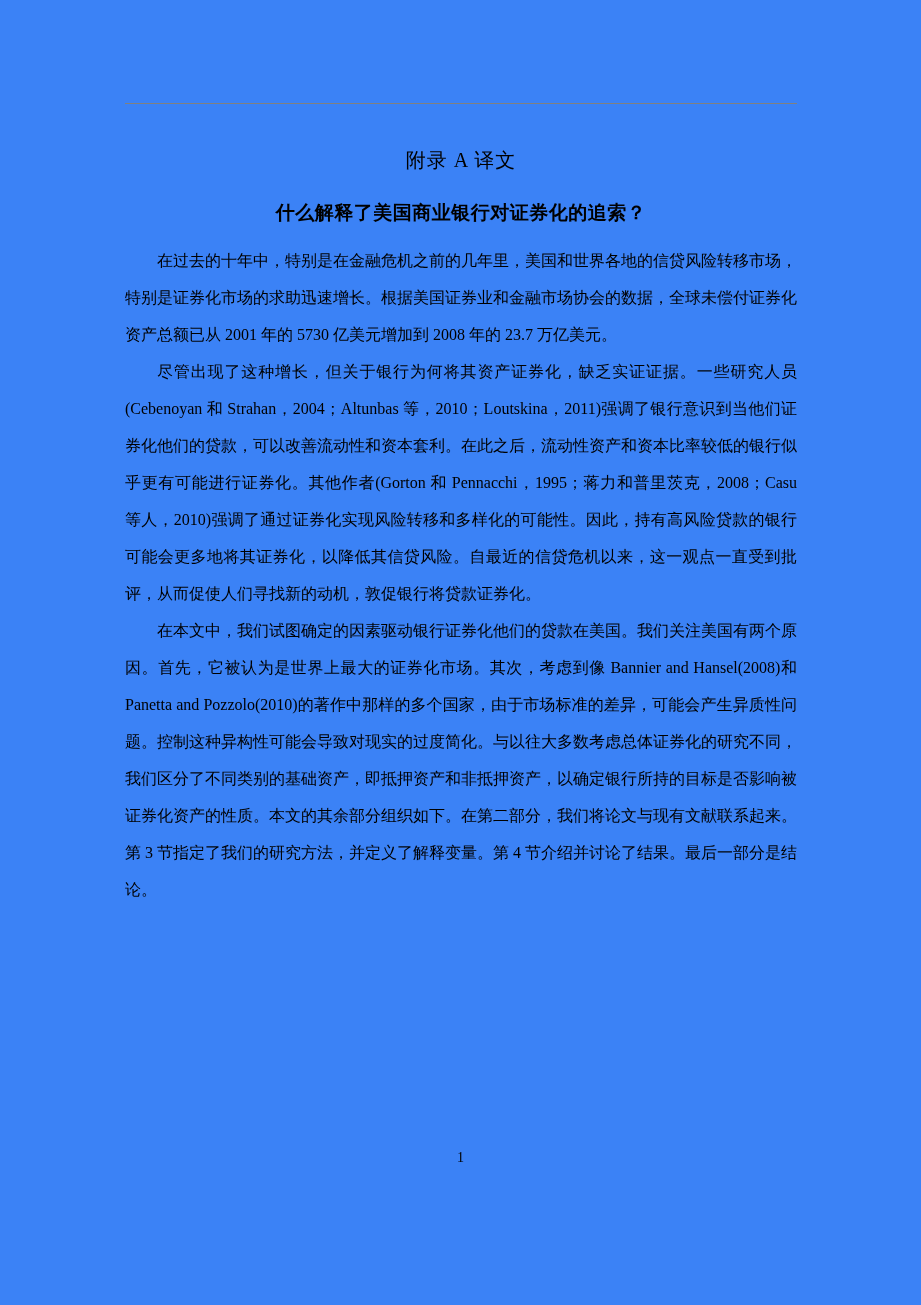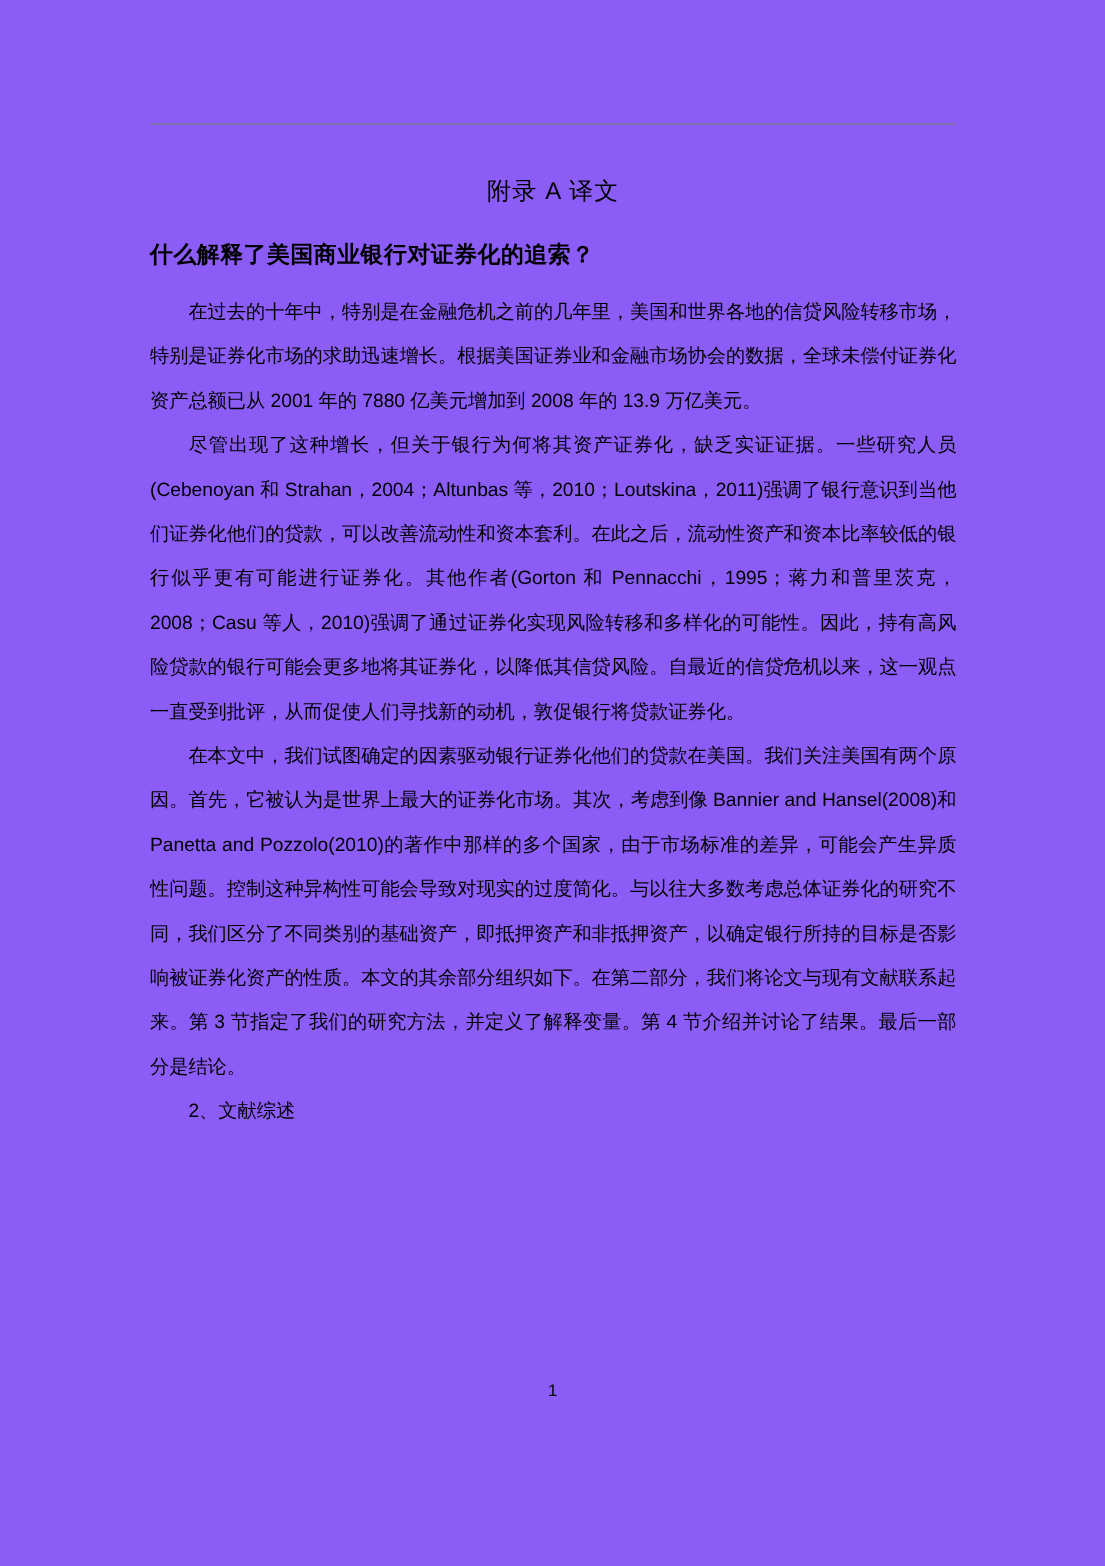--- a/index.html
+++ b/index.html
@@ -4,22 +4,22 @@
 <style>
   html, body {
     margin: 0;
     padding: 0;
     background: #ffffff;
   }
   .page {
     position: relative;
     width: 921px;
     height: 1305px;
-    background: #8b5cf6;
-    font-family: Liberation Sans, sans-serif;
+    background: #3b82f6;
+    font-family: Liberation Serif, serif;
     color: #000000;
     overflow: hidden;
   }
   .header-rule {
     position: absolute;
     top: 103px;
     left: 125px;
     width: 672px;
     height: 1px;
     background: #808080;
@@ -32,21 +32,21 @@
   }
   .appendix-heading {
     text-align: center;
     font-size: 20px;
     font-weight: 400;
     line-height: 30px;
     margin: 0 0 0 0;
     letter-spacing: 1px;
   }
   .doc-title {
-    text-align: left;
+    text-align: center;
     font-size: 19px;
     font-weight: 700;
     line-height: 30px;
     margin: 23px 0 0 0;
     letter-spacing: 0.5px;
   }
   .body-text {
     margin-top: 14px;
     font-size: 16px;
     line-height: 37px;
@@ -87,27 +87,26 @@
 
   <div class="content">
 
     <h1 class="appendix-heading">附录 A 译文</h1>
 
     <h2 class="doc-title">什么解释了美国商业银行对证券化的追索？</h2>
 
     <div class="body-text">
 
 
-      <p class="para">在过去的十年中，特别是在金融危机之前的几年里，美国和世界各地的信贷风险转移市场，特别是证券化市场的求助迅速增长。根据美国证券业和金融市场协会的数据，全球未偿付证券化资产总额已从 2001 年的 7880 亿美元增加到 2008 年的 13.9 万亿美元。</p>
+      <p class="para">在过去的十年中，特别是在金融危机之前的几年里，美国和世界各地的信贷风险转移市场，特别是证券化市场的求助迅速增长。根据美国证券业和金融市场协会的数据，全球未偿付证券化资产总额已从 2001 年的 5730 亿美元增加到 2008 年的 23.7 万亿美元。</p>
 
       <p class="para">尽管出现了这种增长，但关于银行为何将其资产证券化，缺乏实证证据。一些研究人员(Cebenoyan 和 Strahan，2004；Altunbas 等，2010；Loutskina，2011)强调了银行意识到当他们证券化他们的贷款，可以改善流动性和资本套利。在此之后，流动性资产和资本比率较低的银行似乎更有可能进行证券化。其他作者(Gorton 和 Pennacchi，1995；蒋力和普里茨克，2008；Casu 等人，2010)强调了通过证券化实现风险转移和多样化的可能性。因此，持有高风险贷款的银行可能会更多地将其证券化，以降低其信贷风险。自最近的信贷危机以来，这一观点一直受到批评，从而促使人们寻找新的动机，敦促银行将贷款证券化。</p>
 
       <p class="para">在本文中，我们试图确定的因素驱动银行证券化他们的贷款在美国。我们关注美国有两个原因。首先，它被认为是世界上最大的证券化市场。其次，考虑到像 Bannier and Hansel(2008)和 Panetta and Pozzolo(2010)的著作中那样的多个国家，由于市场标准的差异，可能会产生异质性问题。控制这种异构性可能会导致对现实的过度简化。与以往大多数考虑总体证券化的研究不同，我们区分了不同类别的基础资产，即抵押资产和非抵押资产，以确定银行所持的目标是否影响被证券化资产的性质。本文的其余部分组织如下。在第二部分，我们将论文与现有文献联系起来。第 3 节指定了我们的研究方法，并定义了解释变量。第 4 节介绍并讨论了结果。最后一部分是结论。</p>
 
-      <p class="section-heading">2、文献综述</p>
 
 
     </div>
   </div>
 
   <div class="page-footer">1</div>
 
 </div>
 
 </body></html>

